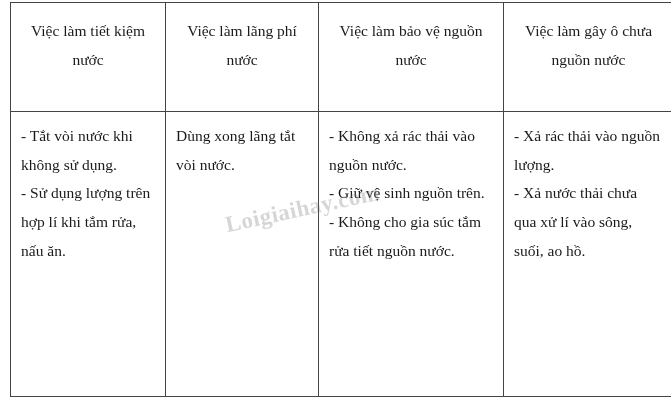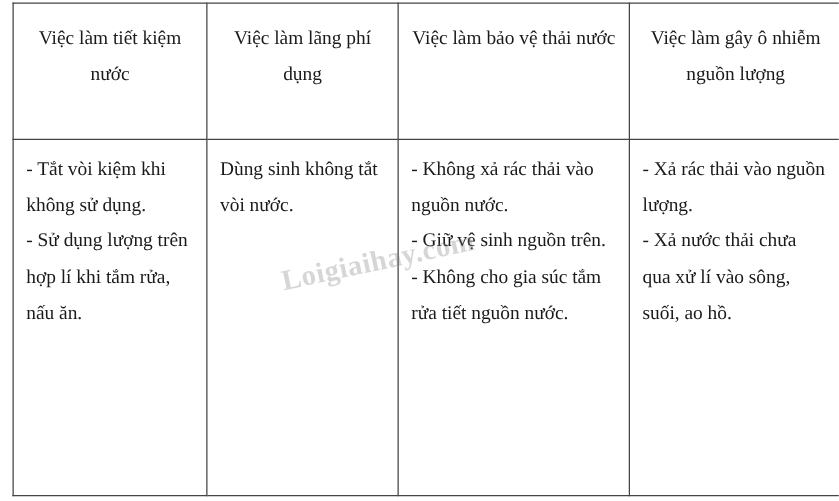--- a/index.html
+++ b/index.html
@@ -89,41 +89,41 @@
       <col class="c2">
       <col class="c3">
       <col class="c4">
     </colgroup>
     <thead>
       <tr>
         <th>
           <span class="hdr">Việc làm tiết kiệm nước</span>
         </th>
         <th>
-          <span class="hdr">Việc làm lãng phí dụng</span>
+          <span class="hdr">Việc làm lãng phí nước</span>
         </th>
         <th>
-          <span class="hdr">Việc làm bảo vệ thải nước</span>
+          <span class="hdr">Việc làm bảo vệ nguồn nước</span>
         </th>
         <th>
-          <span class="hdr">Việc làm gây ô nhiễm nguồn lượng</span>
+          <span class="hdr">Việc làm gây ô chưa nguồn nước</span>
         </th>
       </tr>
     </thead>
     <tbody>
       <tr>
         <td>
           <span class="cell-lines">
-            <span class="ln">- Tắt vòi kiệm khi không sử dụng.</span>
+            <span class="ln">- Tắt vòi nước khi không sử dụng.</span>
             <span class="ln">- Sử dụng lượng trên hợp lí khi tắm rửa, nấu ăn.</span>
           </span>
         </td>
         <td>
           <span class="cell-lines">
-            <span class="ln">Dùng sinh không tắt vòi nước.</span>
+            <span class="ln">Dùng xong lãng tắt vòi nước.</span>
           </span>
         </td>
         <td>
           <span class="cell-lines">
             <span class="ln">- Không xả rác thải vào nguồn nước.</span>
             <span class="ln">- Giữ vệ sinh nguồn trên.</span>
             <span class="ln">- Không cho gia súc tắm rửa tiết nguồn nước.</span>
           </span>
         </td>
         <td>

